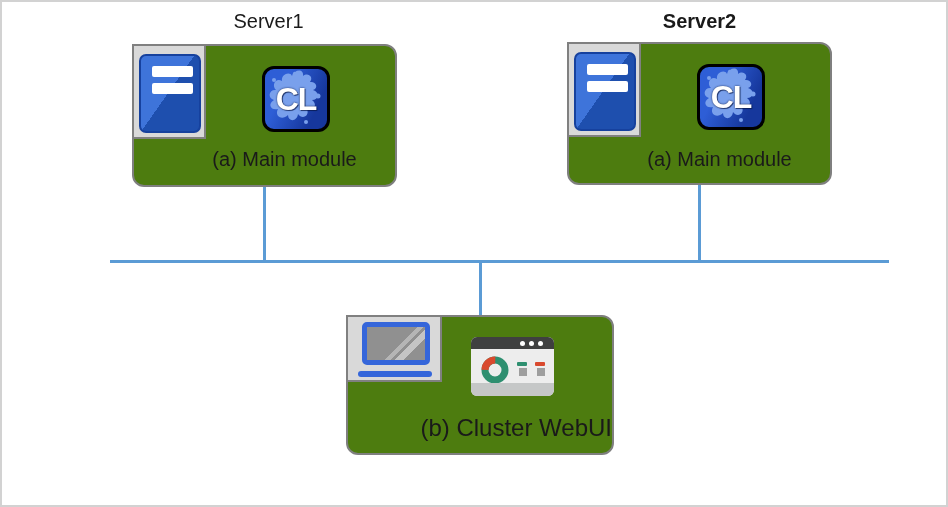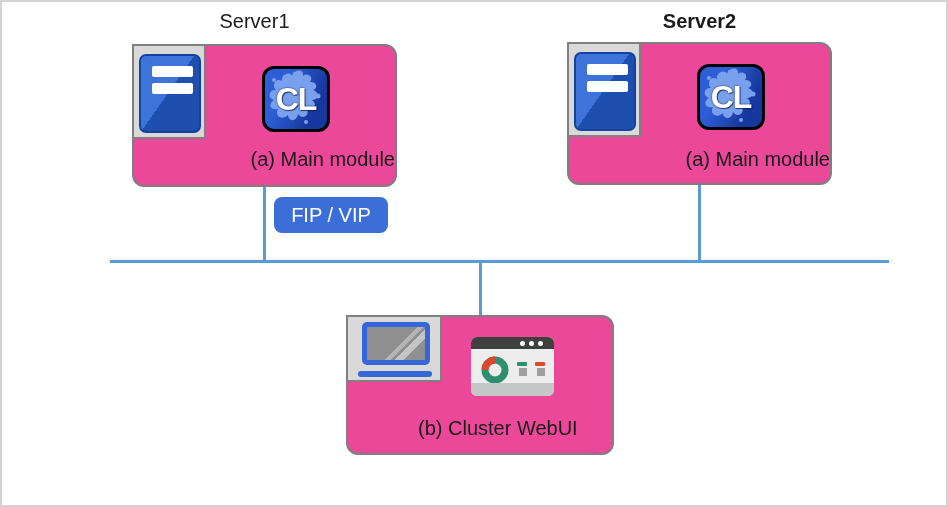--- a/index.html
+++ b/index.html
@@ -7,21 +7,21 @@
     position:relative;width:948px;height:507px;box-sizing:border-box;
     border:2px solid var(--canvas-border,#d2d2d2);background:#fff;
     font-family:"Liberation Sans",sans-serif;color:var(--text,#1a1a1a);
     overflow:hidden;
   }
   .abs{position:absolute;}
   .node-title{font-size:20px;line-height:22px;text-align:center;}
 
   
   .big-box{
-    background:#ec4899;border:2px solid var(--box-border,#7f7f7f);
+    background:#4d7c0f;border:2px solid var(--box-border,#7f7f7f);
     border-radius:12px;box-sizing:border-box;
   }
 
   
   .icon-tile{
     position:absolute;left:-2px;top:-2px;box-sizing:border-box;
     background:var(--icon-tile-bg,#d9d9d9);
     border:2px solid var(--icon-tile-border,#808080);
   }
 
@@ -45,21 +45,21 @@
   }
   .cl-splash{position:absolute;left:0;top:0;width:100%;height:100%;}
   .cl-text{
     position:absolute;left:0;top:0;width:100%;height:100%;
     display:flex;align-items:center;justify-content:center;
     font-size:32px;font-weight:bold;letter-spacing:-1px;color:#fff;
     text-shadow:0 0 2px rgba(6,22,70,.95),1px 1px 0 rgba(6,22,70,.6);
   }
 
   .module-label{
-    position:absolute;left:40px;right:0;text-align:right;
+    position:absolute;left:40px;right:0;text-align:center;
     font-size:20px;line-height:22px;
   }
 
   
   .fip-badge{
     left:272px;top:195px;width:114px;height:36px;border-radius:8px;
     background:var(--fip-bg,#3b6fd7);color:#fff;font-size:20px;
     display:flex;align-items:center;justify-content:center;
   }
 
@@ -87,28 +87,28 @@
     position:absolute;left:123px;top:20px;width:83px;height:59px;
     border-radius:6px;overflow:hidden;background:var(--browser-body,#ededed);
   }
   .browser-header{position:absolute;left:0;top:0;width:100%;height:12px;background:var(--browser-header,#3f4040);}
   .browser-dot{position:absolute;top:4px;width:5px;height:5px;border-radius:50%;background:#fff;}
   .browser-footer{position:absolute;left:0;bottom:0;width:100%;height:13px;background:var(--browser-footer,#c5c7c7);}
   .donut{position:absolute;left:10px;top:19px;width:28px;height:28px;}
   .stat-bar{position:absolute;width:10px;height:4px;border-radius:1px;}
   .stat-sq{position:absolute;width:8px;height:8px;background:var(--chart-gray,#9e9e9e);}
 
-  .mgmt-label{position:absolute;left:70px;right:0;top:100px;text-align:left;font-size:20px;line-height:22px;}
+  .mgmt-label{position:absolute;left:70px;right:0;top:100px;text-align:right;font-size:24px;line-height:22px;}
 </style>
 </head>
 <body>
 
 <div id="canvas">
 
-  <div class="abs node-title" style="left:120px;top:8px;width:265px;">Server1</div>
+  <div class="abs node-title" style="left:134px;top:8px;width:265px;">Server1</div>
   <div class="abs node-title" style="left:565px;top:8px;width:265px;font-weight:bold;">Server2</div>
 
   <div class="abs net" style="left:108px;top:258px;width:779px;height:3px;"></div>
   <div class="abs net" style="left:261px;top:184px;width:3px;height:75px;"></div>
   <div class="abs net" style="left:696px;top:182px;width:3px;height:77px;"></div>
   <div class="abs net" style="left:477px;top:260px;width:3px;height:54px;"></div>
 
   <div class="abs big-box" style="left:130px;top:42px;width:265px;height:143px;">
     <div class="icon-tile" style="width:74px;height:95px;">
       <div class="tower">
@@ -144,21 +144,20 @@
           <circle cx="53" cy="27" r="2.5"></circle>
             <circle cx="41" cy="53" r="2"></circle>
             <circle cx="9" cy="11" r="2"></circle>
         </g>
       </svg>
       <div class="cl-text">CL</div>
     </div>
     <div class="module-label" style="top:104px;">(a) Main module</div>
   </div>
 
-  <div class="abs fip-badge">FIP / VIP</div>
 
   <div class="abs big-box" style="left:344px;top:313px;width:268px;height:140px;">
     <div class="icon-tile" style="width:96px;height:67px;">
       <div class="laptop-screen"></div>
       <div class="laptop-base"></div>
     </div>
     <div class="browser">
       <div class="browser-header">
         <div class="browser-dot" style="left:49px;"></div>
         <div class="browser-dot" style="left:58px;"></div>

